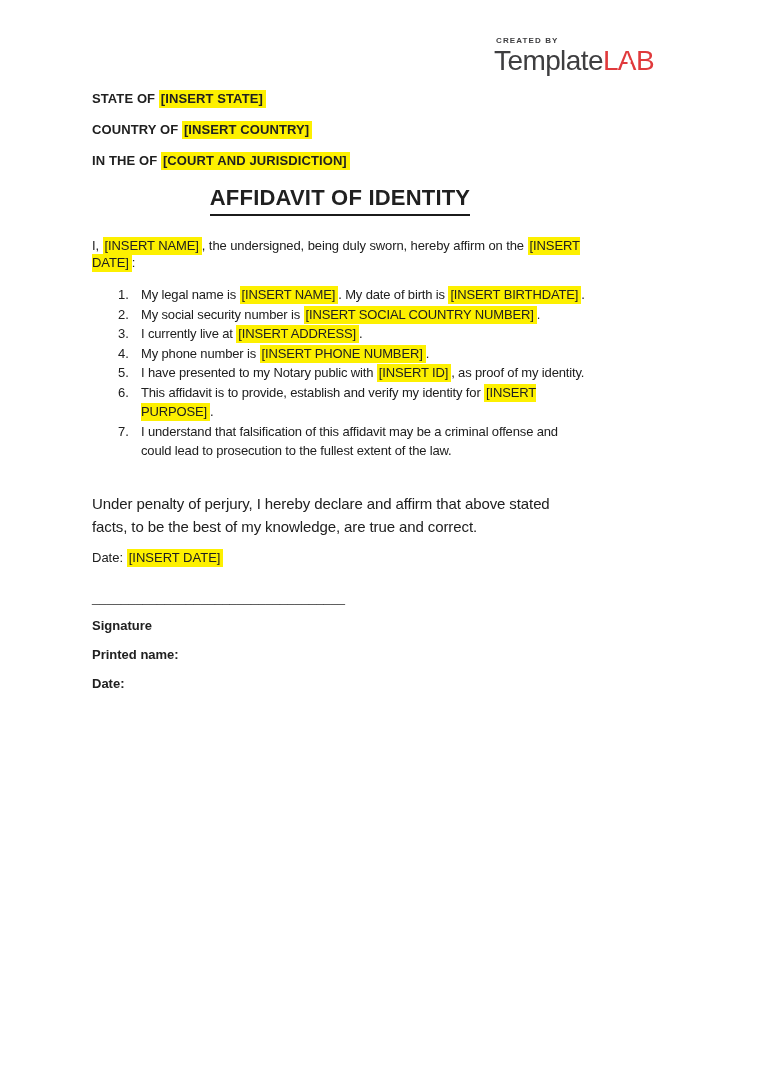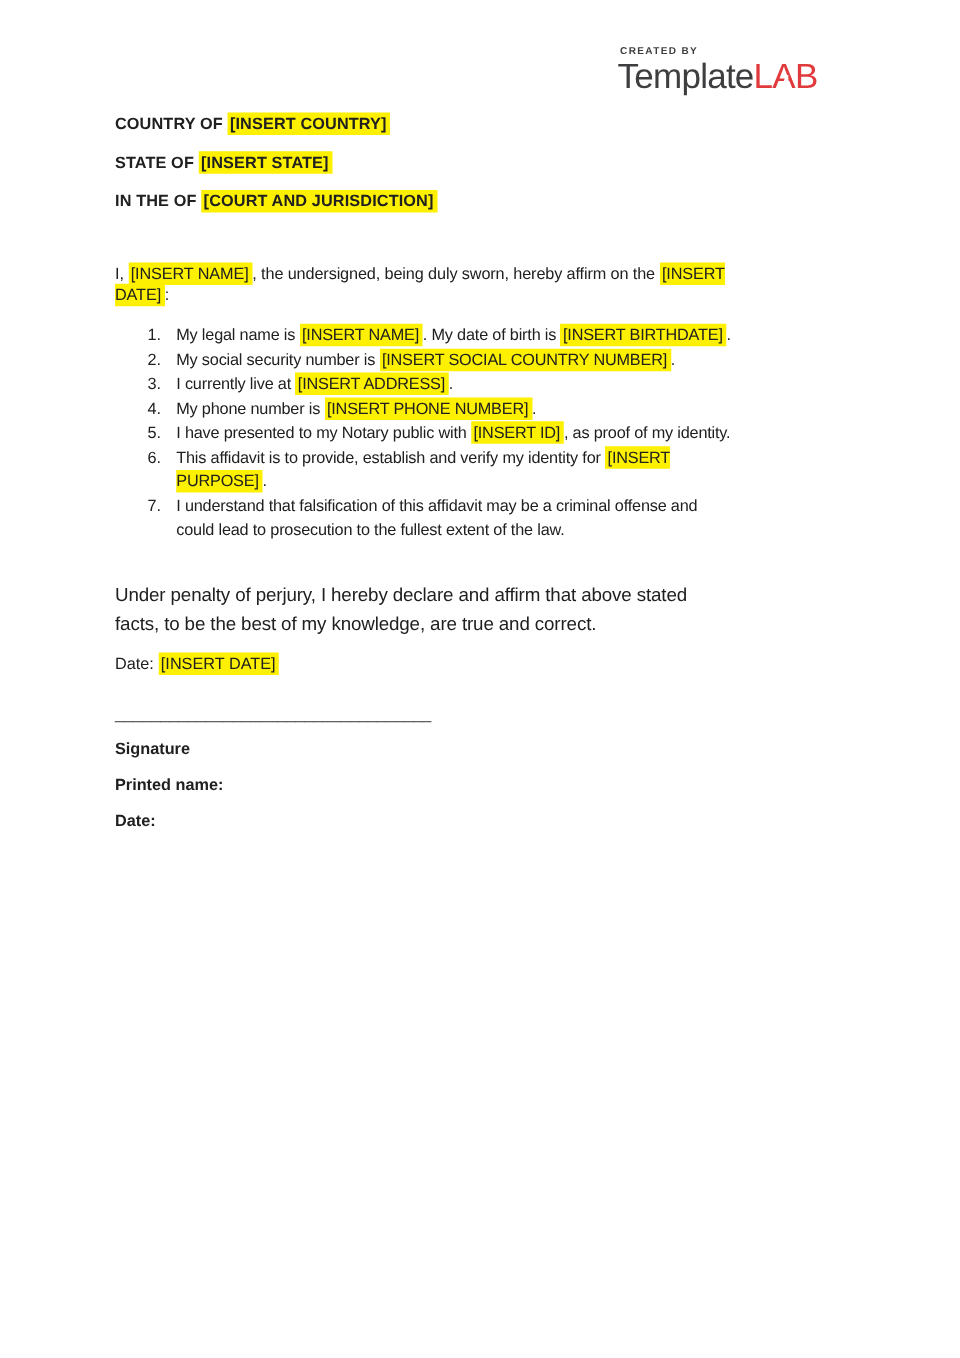--- a/index.html
+++ b/index.html
@@ -78,21 +78,21 @@
     font-weight: bold;
   }
   .title-text {
     display: inline-block;
     border-bottom: 2.5px solid #1b1b1b;
     padding-bottom: 2px;
     letter-spacing: 0.2px;
   }
   
   .intro {
-    margin-top: 41px;
+    margin-top: 21px;
     font-size: 13px;
     line-height: 17px;
     letter-spacing: -0.1px;
   }
   
   .affirmations {
     list-style: none;
     margin-top: 14px;
     padding-left: 26px;
   }
@@ -136,25 +136,26 @@
 <div class="page">
 
   <div class="logo">
     <div class="created-by">CREATED BY</div>
     <div class="brand"><span class="brand-template">Template</span><span class="brand-lab"><span>LAB</span><svg class="flask" viewBox="0 0 10 14" xmlns="http://www.w3.org/2000/svg">
             <path d="M3.2 0 h3.6 v4.3 L9.9 12.6 a0.9 0.9 0 0 1 -0.85 1.2 H0.95 A0.9 0.9 0 0 1 0.1 12.6 L3.2 4.3 Z" fill="#ffffff"></path>
           </svg></span></div>
   </div>
 
   <header class="court-header">
+    <p class="court-line"><span class="seg">STATE OF </span><span class="hl">[INSERT STATE]</span></p>
     <p class="court-line"><span class="seg">COUNTRY OF </span><span class="hl">[INSERT COUNTRY]</span></p>
-    <p class="court-line"><span class="seg">STATE OF </span><span class="hl">[INSERT STATE]</span></p>
     <p class="court-line"><span class="seg">IN THE OF </span><span class="hl">[COURT AND JURISDICTION]</span></p>
   </header>
 
+  <h1 class="title"><span class="title-text">AFFIDAVIT OF IDENTITY</span></h1>
 
   <p class="intro"><span class="seg">I, </span><span class="hl">[INSERT NAME]</span><span class="seg">, the undersigned, being duly sworn, hereby affirm on the </span><span class="hl">[INSERT DATE]</span><span class="seg">:</span></p>
 
   <ol class="affirmations">
     <li class="aff-item">
       <span class="aff-num">1.</span>
       <span class="aff-text"><span class="seg">My legal name is </span><span class="hl">[INSERT NAME]</span><span class="seg">. My date of birth is </span><span class="hl">[INSERT BIRTHDATE]</span><span class="seg">.</span></span>
     </li>
     <li class="aff-item">
       <span class="aff-num">2.</span>

